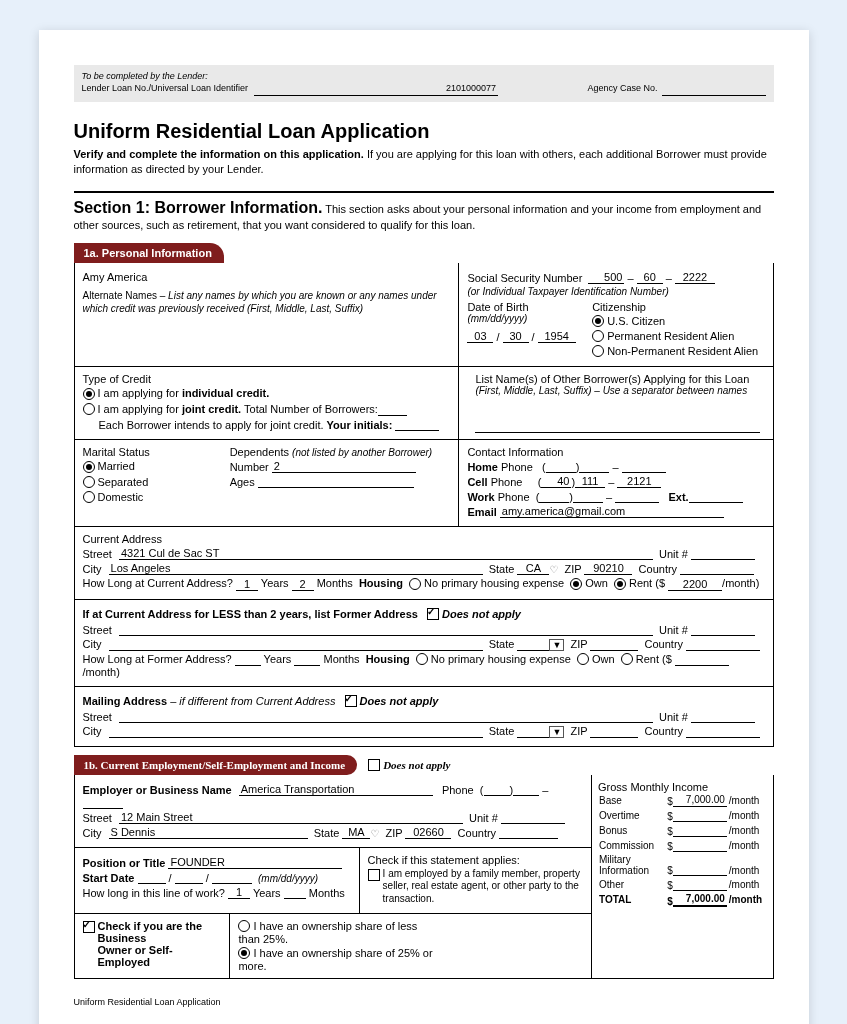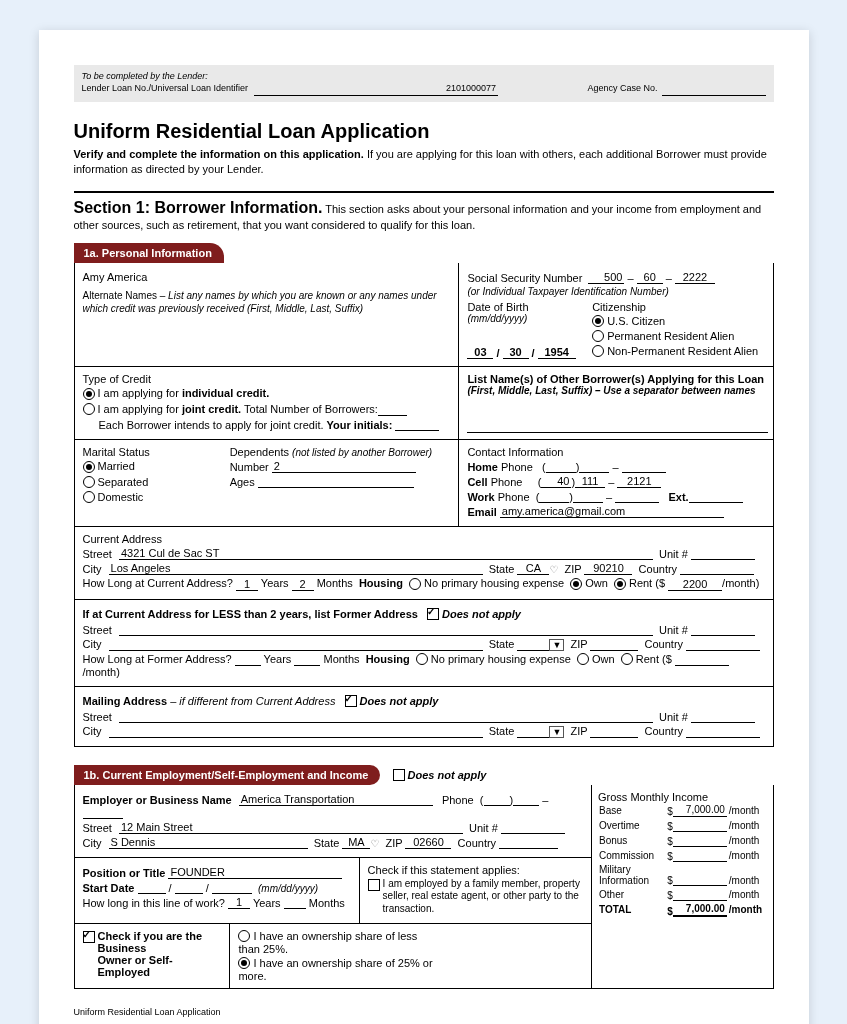--- a/index.html
+++ b/index.html
@@ -129,21 +129,21 @@
           <span class="b">Social Security Number</span>&nbsp;
           <span class="underline-field" style="width:32px; text-align:right;">500</span> –
           <span class="underline-field" style="width:22px; text-align:center;">60</span> –
           <span class="underline-field" style="width:36px; text-align:center;">2222</span>
         </div>
         <div class="row ital small">(or Individual Taxpayer Identification Number)</div>
         <div class="cols" style="margin-top:4px;">
           <div style="width:42%;">
             <div class="b">Date of Birth</div>
             <div class="ital small">(mm/dd/yyyy)</div>
-            <div style="margin-top:22px;font-weight:bold;">
+            <div style="margin-top:6px;">
               <span class="underline-field" style="width:22px; text-align:center;">03</span> /
               <span class="underline-field" style="width:22px; text-align:center;">30</span> /
               <span class="underline-field" style="width:34px; text-align:center;">1954</span>
             </div>
           </div>
           <div style="width:58%;">
             <div class="b">Citizenship</div>
             <div class="row"><span class="radio sel"></span><span>U.S. Citizen</span></div>
             <div class="row"><span class="radio"></span><span>Permanent Resident Alien</span></div>
             <div class="row"><span class="radio"></span><span>Non-Permanent Resident Alien</span></div>
@@ -153,21 +153,21 @@
     </div>
     <hr class="thin" style="margin:0;">
 
     <div class="cols">
       <div class="col" style="width:55%; padding:6px 8px;">
         <div class="b">Type of Credit</div>
         <div class="row"><span class="radio sel"></span><span>I am applying for </span><b>individual credit.</b></div>
         <div class="row"><span class="radio"></span><span>I am applying for </span><b>joint credit.</b><span>  Total Number of Borrowers:</span><span class="underline-field" style="width:25px;"></span></div>
         <div class="row" style="margin-left:16px;"><span>Each Borrower intends to apply for joint credit. </span><b>Your initials:</b> <span class="underline-field" style="width:40px;"></span></div>
       </div>
-      <div class="col vline" style="width:45%; padding:6px 8px;font-weight:bold;">
+      <div class="col vline" style="width:45%; padding:6px 16px;">
         <div class="b">List Name(s) of Other Borrower(s) Applying for this Loan</div>
         <div class="ital small">(First, Middle, Last, Suffix) – Use a separator between names</div>
         <div class="underline-field" style="width:100%; margin-top:24px;"></div>
       </div>
     </div>
     <hr class="thin" style="margin:0;">
 
     <div class="cols">
       <div class="col" style="width:55%; padding:6px 8px;">
         <div class="cols">
@@ -277,21 +277,21 @@
         &nbsp;<span>State</span>
         <span class="underline-field" style="width:28px;"></span><span class="state-box">▼</span>
         &nbsp;<span>ZIP</span>
         <span class="underline-field" style="width:44px;"></span>
         &nbsp;<span>Country</span>
         <span class="underline-field" style="width:70px;"></span>
       </div>
     </div>
   </div>
 
-  <div style="position:relative; margin-top:18px;">
+  <div style="position:relative; margin-top:8px;font-family:Liberation Serif, serif;">
     <span class="black-tab wide">1b. Current Employment/Self-Employment and Income</span>
     &nbsp;&nbsp;&nbsp;<span class="checkbox"></span><b class="ital">Does not apply</b>
   </div>
   <div class="form-area">
     <div class="cols">
 
       <div class="col" style="width:74%;">
         <div class="inner">
           <div class="row">
             <b>Employer or Business Name</b>

